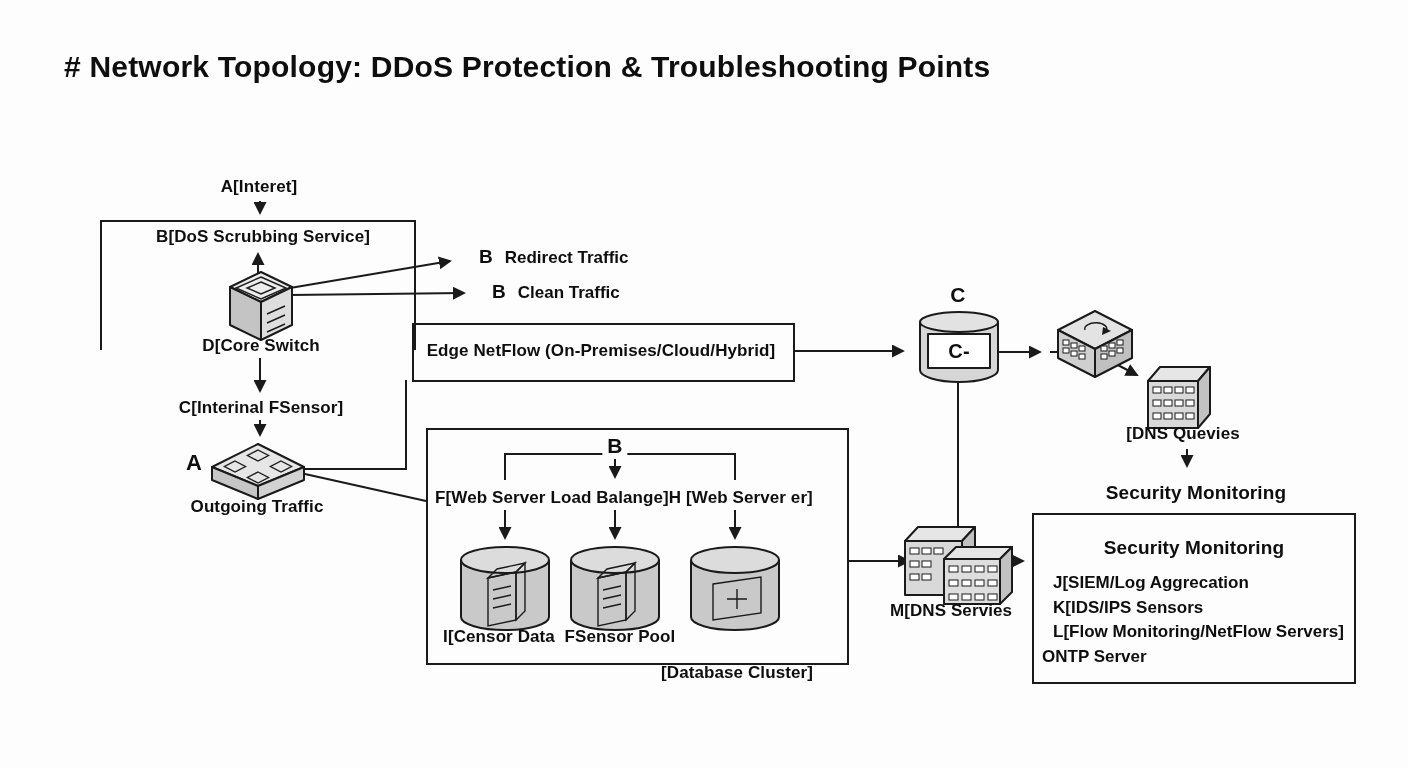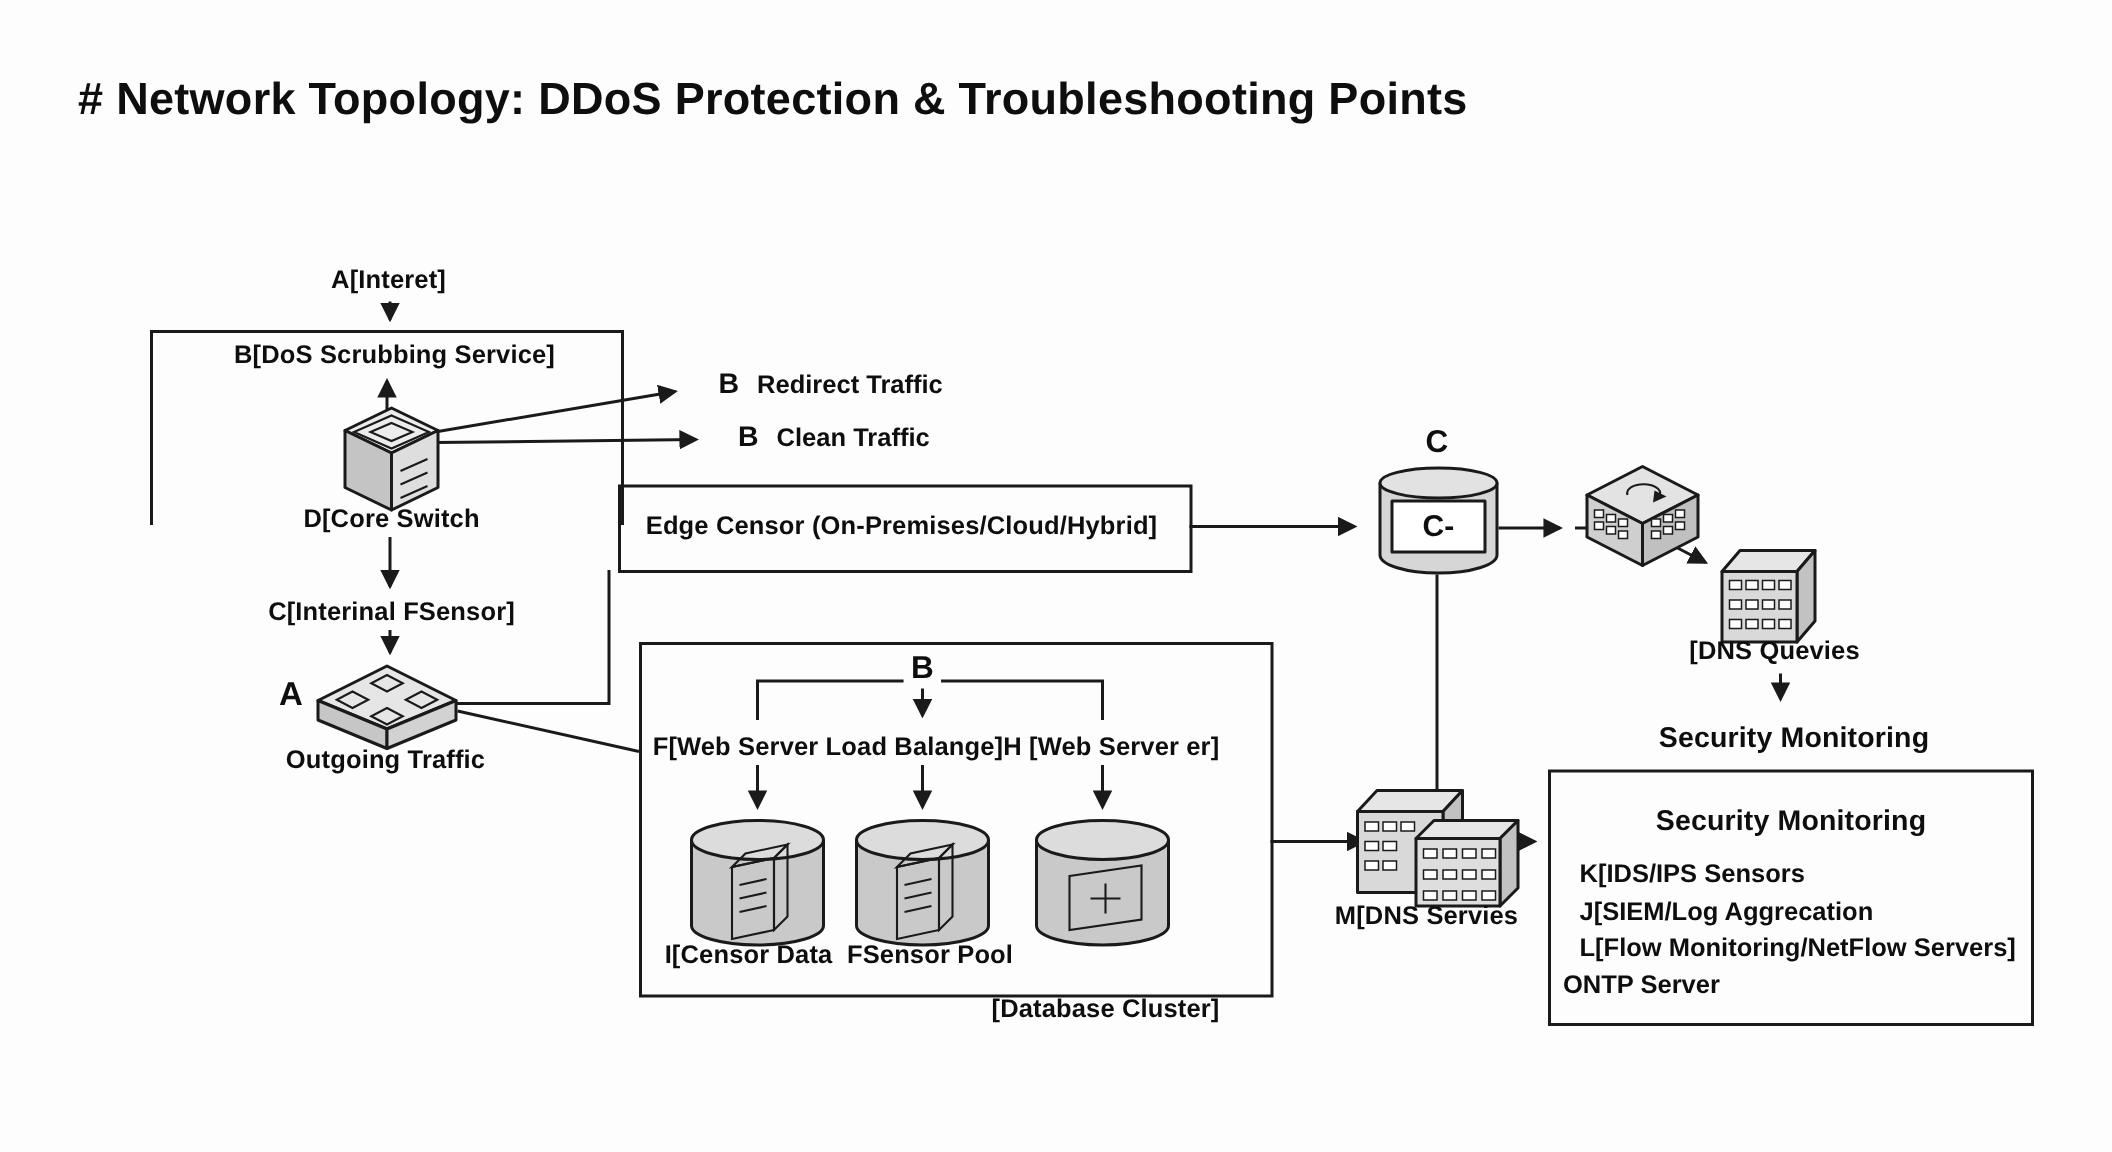--- a/index.html
+++ b/index.html
@@ -7,21 +7,21 @@
           font-family:"Liberation Sans",sans-serif;color:#0e0e0e;}
   #wires{position:absolute;left:0;top:0;}
   .box{position:absolute;border:2px solid #1a1a1a;background:transparent;}
   .box.openbottom{border-bottom:none;}
   .lbl{position:absolute;font-weight:600;font-size:17px;white-space:nowrap;
        transform:translateX(-50%);letter-spacing:.1px;}
   .lbl.noc{transform:none;}
   .row{position:absolute;display:flex;align-items:baseline;gap:12px;white-space:nowrap;}
   .row .mk{font-size:19px;font-weight:600;}
   .row .tx{font-size:17px;font-weight:600;}
-  .title{position:absolute;left:52px;top:50px;font-size:30px;font-weight:700;letter-spacing:.2px;}
+  .title{position:absolute;left:64px;top:50px;font-size:30px;font-weight:700;letter-spacing:.2px;}
   .marker-big{font-size:22px;font-weight:700;}
   .heading{font-size:19px;font-weight:700;}
   .secitems{position:absolute;left:1042px;top:571px;}
   .secitems div{font-size:17px;font-weight:600;line-height:24.5px;white-space:nowrap;}
   .secitems div:not(:last-child){padding-left:11px;}
   svg .ln{stroke:#1a1a1a;stroke-width:2;fill:none;}
   svg .shape{stroke:#1a1a1a;stroke-width:2;stroke-linejoin:round;}
   svg .thin{stroke:#1a1a1a;stroke-width:1.4;fill:none;}
   svg .cell{fill:#ffffff;stroke:#1a1a1a;stroke-width:1;}
 </style>
@@ -204,33 +204,33 @@
 
   <div class="row" style="left:479px;top:246px;">
     <span class="mk">B</span>
     <span class="tx">Redirect Traffic</span>
   </div>
   <div class="row" style="left:492px;top:281px;">
     <span class="mk">B</span>
     <span class="tx">Clean Traffic</span>
   </div>
 
-  <div class="lbl" style="left:601px;top:341px;">Edge Censor (On-Premises/Cloud/Hybrid]</div>
+  <div class="lbl" style="left:601px;top:341px;">Edge NetFlow (On-Premises/Cloud/Hybrid]</div>
   <div class="lbl" style="left:615px;top:434px;font-size:21px;background:#fdfdfd;padding:0 5px;">B</div>
   <div class="lbl" style="left:624px;top:488px;">F[Web Server Load Balange]H [Web Server er]</div>
   <div class="lbl" style="left:499px;top:627px;">I[Censor Data</div>
   <div class="lbl" style="left:613px;top:627px;padding-left:14px;">FSensor Pool</div>
   <div class="lbl" style="left:737px;top:627px;margin-top:36px;">[Database Cluster]</div>
 
   <div class="lbl" style="left:958px;top:283px;font-size:21px;">C</div>
   <div class="lbl" style="left:959px;top:340px;font-size:20px;">C-</div>
   <div class="lbl" style="left:1183px;top:424px;">[DNS Quevies</div>
   <div class="lbl heading" style="left:1196px;top:482px;">Security Monitoring</div>
   <div class="lbl heading" style="left:1194px;top:537px;">Security Monitoring</div>
   <div class="secitems">
+    <div>J[SIEM/Log Aggrecation</div>
     <div>K[IDS/IPS Sensors</div>
-    <div>J[SIEM/Log Aggrecation</div>
     <div>L[Flow Monitoring/NetFlow Servers]</div>
     <div>ONTP Server</div>
   </div>
   <div class="lbl" style="left:951px;top:601px;">M[DNS Servies</div>
 
 </div>
 
 </body></html>

